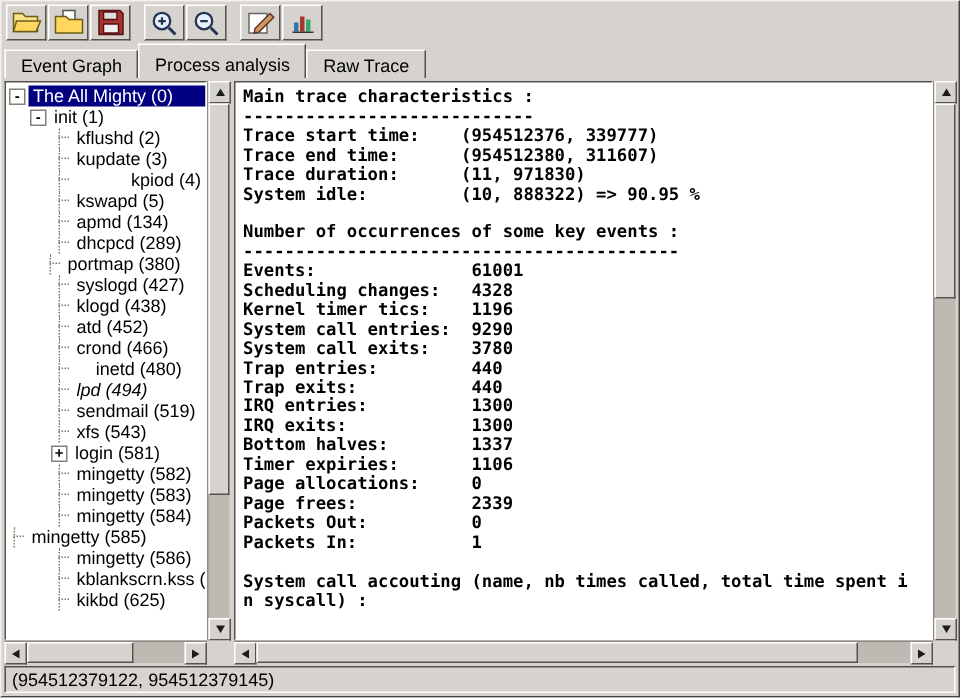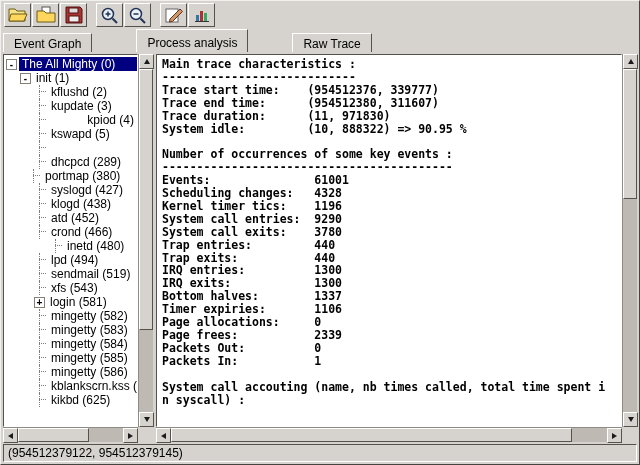--- a/index.html
+++ b/index.html
@@ -20,21 +20,21 @@
   
   .toolbar { height:28px; display:flex; align-items:center; padding-left:3px; gap:1px; flex:none; }
   .tool-btn {
     width:27px; height:24px; padding:0; background:#d6d3ce; cursor:default;
     border:1px solid; border-color:#ffffff #55524c #55524c #ffffff;
     display:flex; align-items:center; justify-content:center;
   }
   .toolbar .tool-btn:nth-child(4), .toolbar .tool-btn:nth-child(6) { margin-left:8px; }
   .tool-icon { display:flex; align-items:center; justify-content:center; }
   
-  .tabbar { height:23px; display:flex; align-items:flex-end; padding-left:2px; flex:none;gap:44px; }
+  .tabbar { height:23px; display:flex; align-items:flex-end; padding-left:2px; flex:none; }
   .tab {
     height:19px; padding:3px 10px 0 10px; font-size:12px; background:#d6d3ce; cursor:default;
     border-top:1px solid #ffffff; border-left:1px solid #ffffff; border-right:1px solid #55524c;
     white-space:nowrap;
   }
   .tab.active { height:23px; padding-top:6px; position:relative; z-index:2; }
   
   .content { flex:1; min-height:0; display:flex; gap:3px; padding:2px 2px 0 2px; }
   .pane {
     display:grid; grid-template-columns:1fr 15px; grid-template-rows:1fr 15px;
@@ -193,20 +193,21 @@
           <div class="tree-row" style="padding-left: 30px; text-align: right;">
             <span class="tree-conn"></span>
             <span class="tree-label">kpiod (4)</span>
           </div>
           <div class="tree-row" style="padding-left: 30px;">
             <span class="tree-conn"></span>
             <span class="tree-label">kswapd (5)</span>
           </div>
           <div class="tree-row" style="padding-left: 30px;">
             <span class="tree-conn"></span>
+            <span class="tree-label">apmd (134)</span>
           </div>
           <div class="tree-row" style="padding-left: 30px;">
             <span class="tree-conn"></span>
             <span class="tree-label">dhcpcd (289)</span>
           </div>
           <div class="tree-row" style="padding-left: 24px;">
             <span class="tree-conn"></span>
             <span class="tree-label">portmap (380)</span>
           </div>
           <div class="tree-row" style="padding-left: 30px;">
@@ -218,25 +219,25 @@
             <span class="tree-label">klogd (438)</span>
           </div>
           <div class="tree-row" style="padding-left: 30px;">
             <span class="tree-conn"></span>
             <span class="tree-label">atd (452)</span>
           </div>
           <div class="tree-row" style="padding-left: 30px;">
             <span class="tree-conn"></span>
             <span class="tree-label">crond (466)</span>
           </div>
-          <div class="tree-row" style="padding-left: 46px;">
+          <div class="tree-row" style="padding-left: 30px; text-align: center;">
             <span class="tree-conn"></span>
             <span class="tree-label">inetd (480)</span>
           </div>
-          <div class="tree-row" style="padding-left: 30px;">
+          <div class="tree-row" style="padding-left: 30px; font-style: italic;">
             <span class="tree-conn"></span>
             <span class="tree-label">lpd (494)</span>
           </div>
           <div class="tree-row" style="padding-left: 30px;">
             <span class="tree-conn"></span>
             <span class="tree-label">sendmail (519)</span>
           </div>
           <div class="tree-row" style="padding-left: 30px;">
             <span class="tree-conn"></span>
             <span class="tree-label">xfs (543)</span>
@@ -250,21 +251,21 @@
             <span class="tree-label">mingetty (582)</span>
           </div>
           <div class="tree-row" style="padding-left: 30px;">
             <span class="tree-conn"></span>
             <span class="tree-label">mingetty (583)</span>
           </div>
           <div class="tree-row" style="padding-left: 30px;">
             <span class="tree-conn"></span>
             <span class="tree-label">mingetty (584)</span>
           </div>
-          <div class="tree-row" style="padding-left: 30px;">
+          <div class="tree-row" style="">
             <span class="tree-conn"></span>
             <span class="tree-label">mingetty (585)</span>
           </div>
           <div class="tree-row" style="padding-left: 30px;">
             <span class="tree-conn"></span>
             <span class="tree-label">mingetty (586)</span>
           </div>
           <div class="tree-row" style="padding-left: 30px;">
             <span class="tree-conn"></span>
             <span class="tree-label">kblankscrn.kss (619)</span>

